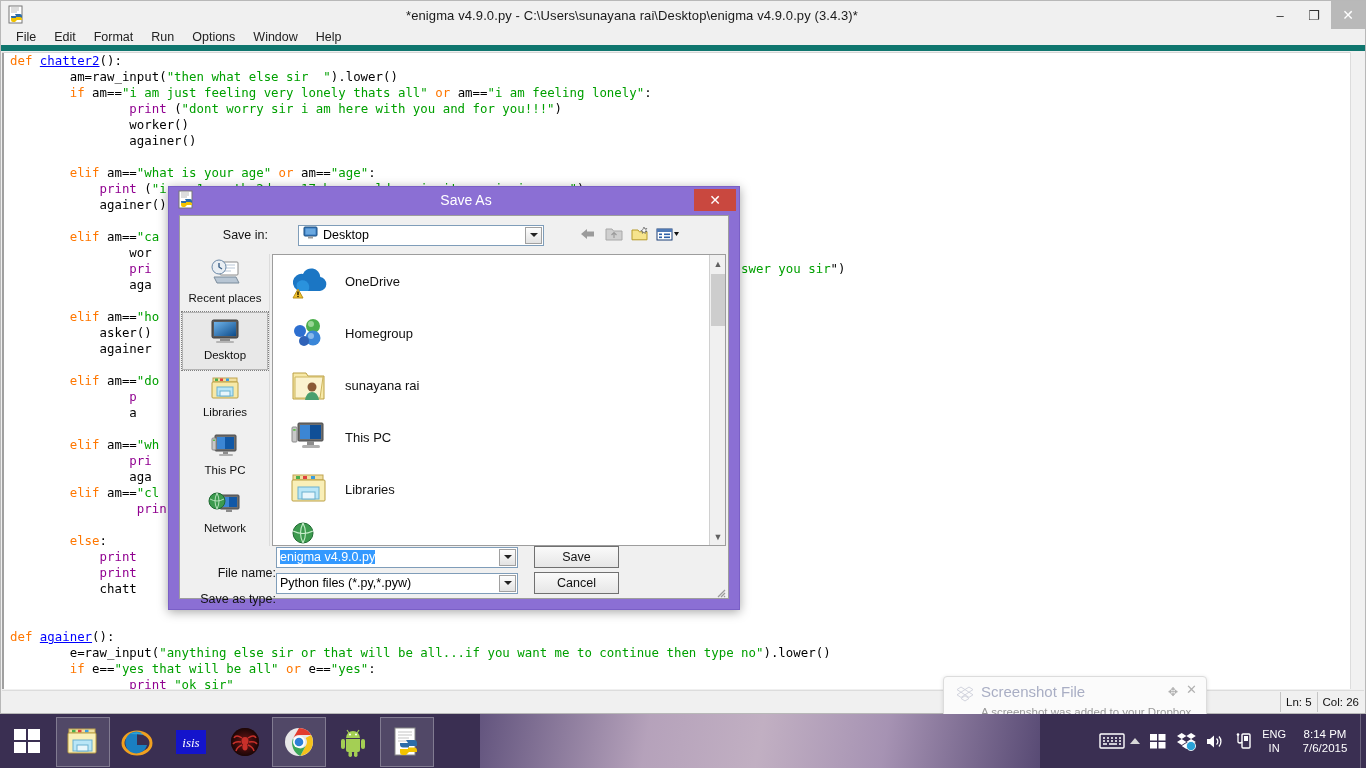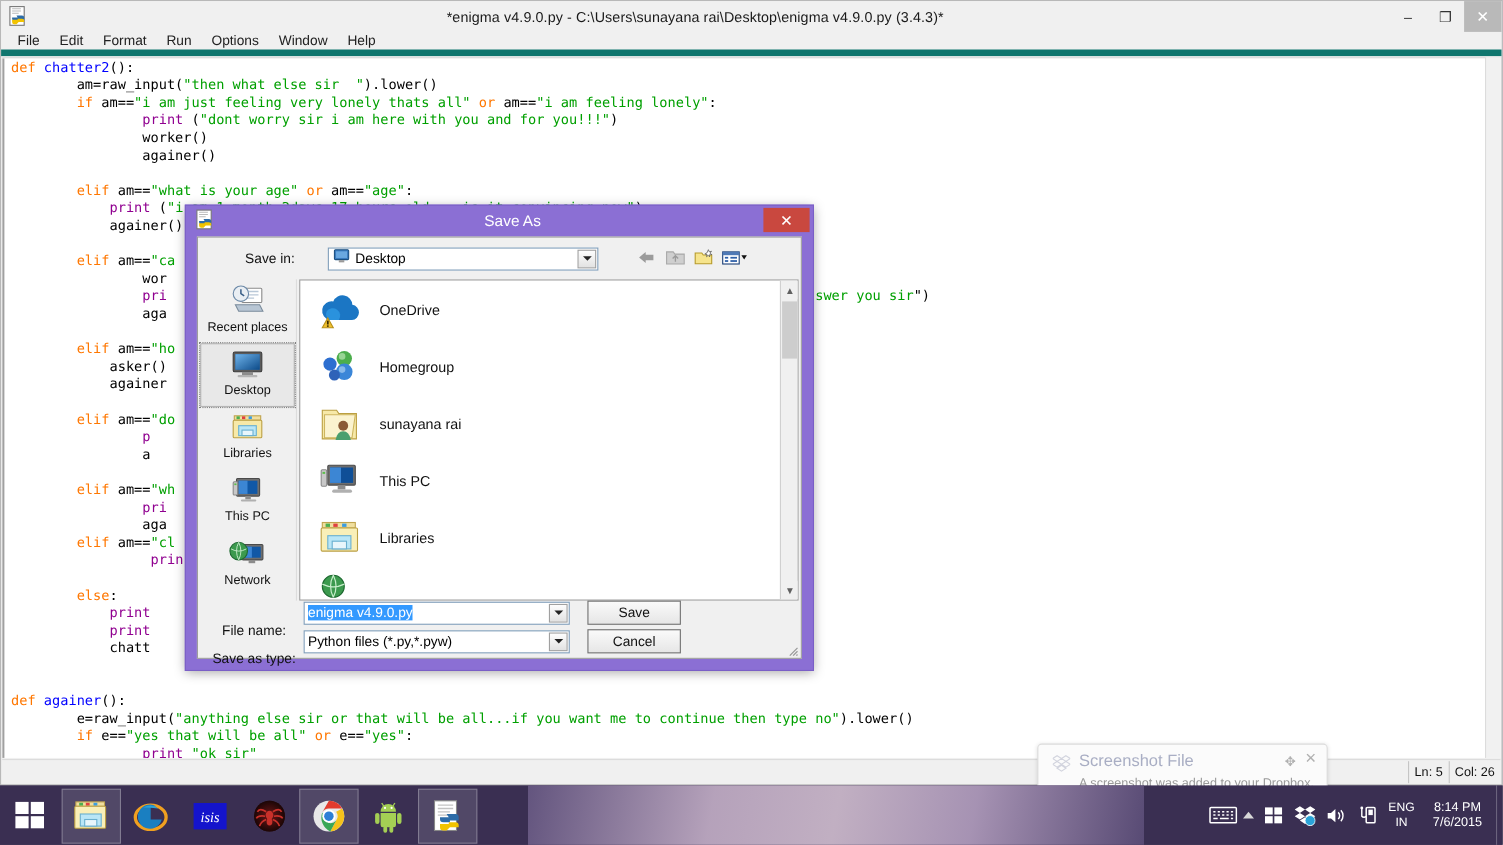--- a/index.html
+++ b/index.html
@@ -50,21 +50,21 @@
   }
   #editor-inner {
     position: absolute; left: 8px; top: 0px; right: 0; bottom: 0;
     font-family: "DejaVu Sans Mono", "Liberation Mono", monospace;
     font-size: 12.4px; line-height: 16px; white-space: pre;
     color: #000;
   }
   .ln { height: 16px; }
   .kw  { color: #ff7700; }
   .df  { color: #ff7700; }
-  .fn  { color: #0000ff; }
+  .fn  { color: #0000ff; text-decoration: underline; }
   .str { color: #00a000; }
   .bi  { color: #900090; }
   .pl  { color: #000000; }
 
   
   #editor-gutter {
     position: absolute; left: 0; top: 0; width: 3px; bottom: 0;
     border-left: 2px solid #a0a0a0;
   }
 
@@ -165,21 +165,21 @@
     background: #f0f0f0;
   }
   #fl-thumb {
     position: absolute; left: 1px; top: 19px; width: 14px; height: 52px;
     background: #cdcdcd;
   }
 
   
   #fields { position: absolute; left: 0; bottom: 4px; right: 0; height: 48px; }
   .frow { display: flex; align-items: center; height: 22px; margin-bottom: 4px; }
-  .flabel { font-size: 12.5px; color: #111; width: 96px; text-align: center; padding-left: 6px; margin-top: 32px; }
+  .flabel { font-size: 12.5px; color: #111; width: 96px; text-align: right; padding-left: 6px; margin-top: 32px; }
   .finput {
     width: 242px; height: 21px; background: #fff; border: 1px solid #7f9db9;
     position: relative; display: flex; align-items: center;
   }
   .finput .ftext { font-size: 12.5px; margin-left: 3px; }
   .sel { background: #3399ff; color: #fff; }
   .fbtn {
     width: 85px; height: 22px; margin-left: 16px;
     background: linear-gradient(#fafafa,#e6e6e6);
     border: 1px solid #707070; font-size: 12.5px; color: #111;

